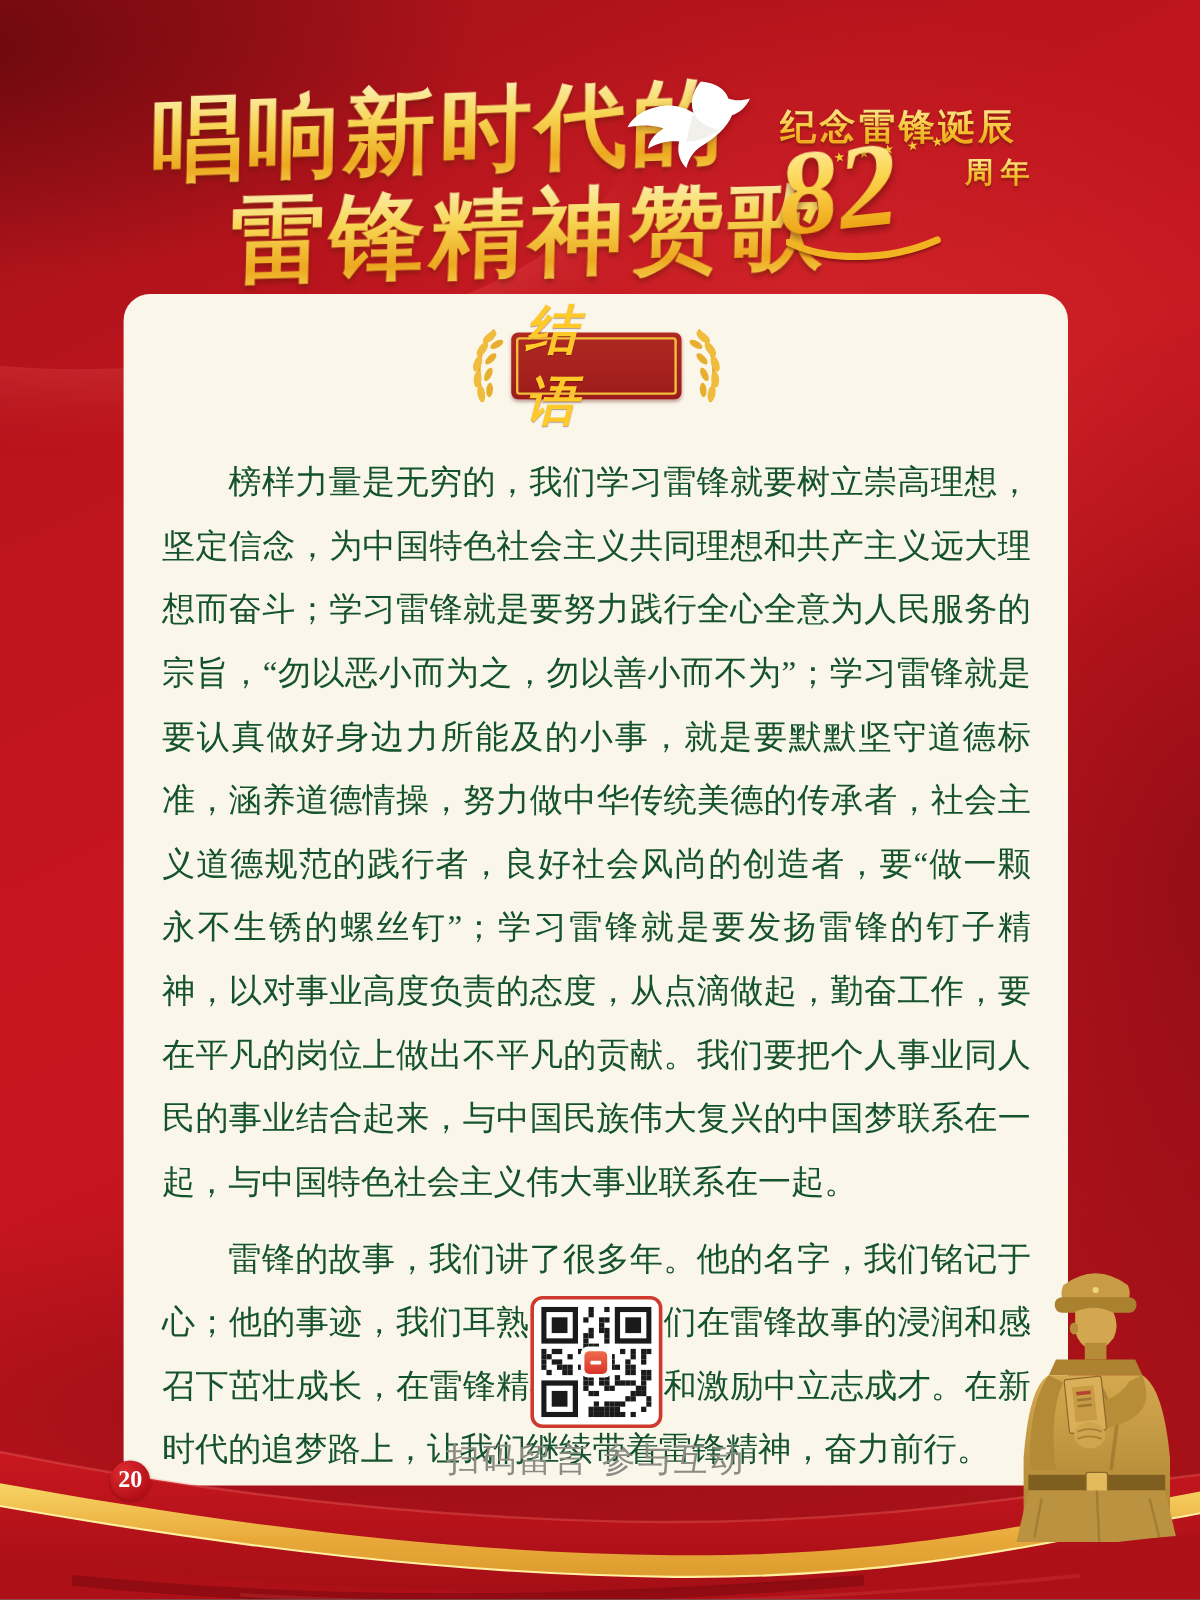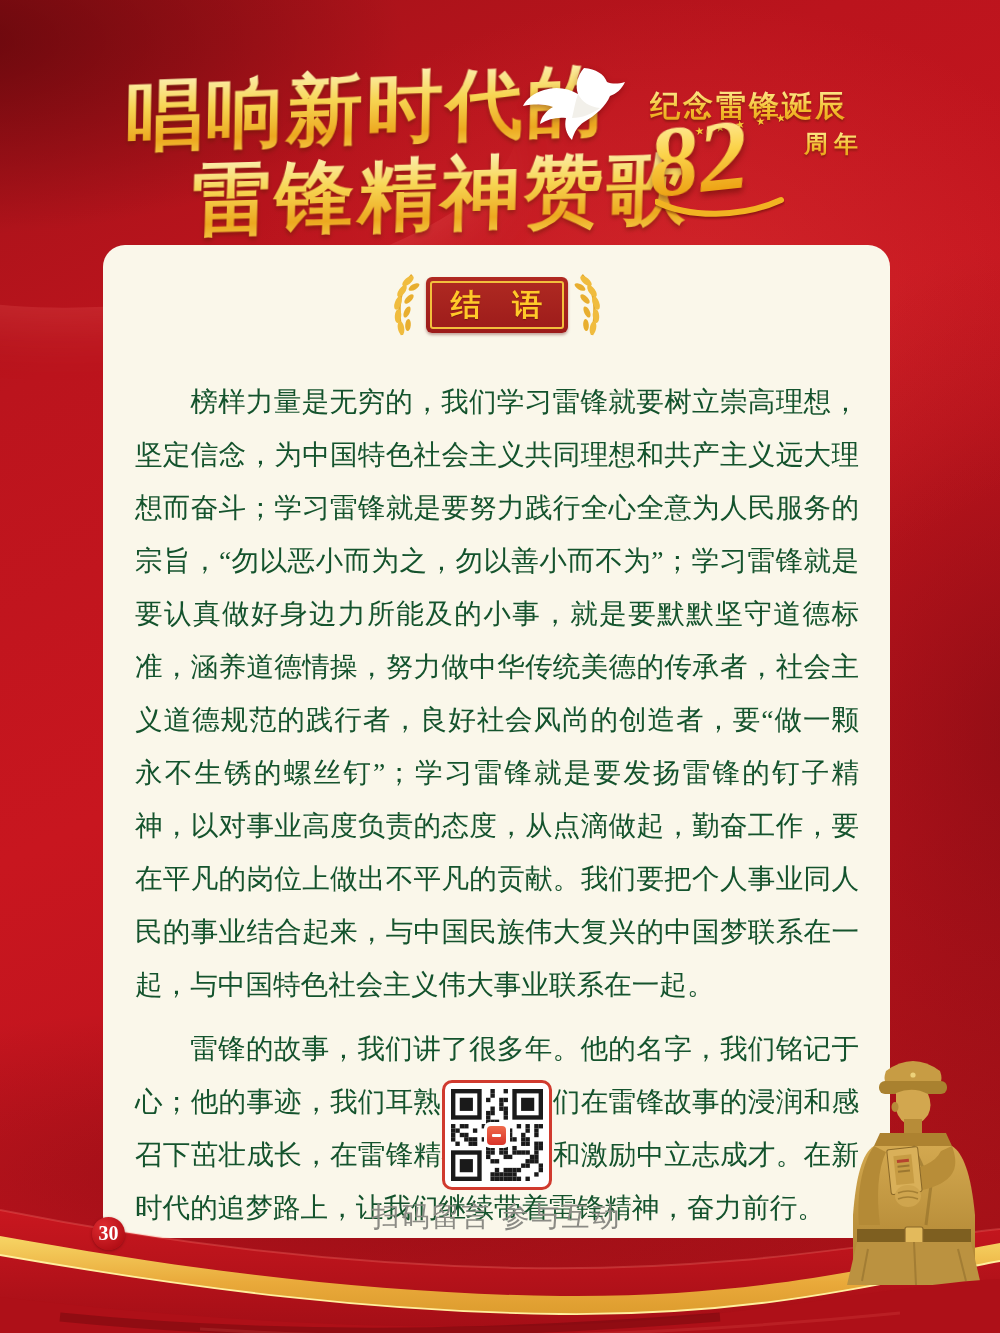--- a/index.html
+++ b/index.html
@@ -46,22 +46,22 @@
   
   .card{position:absolute;left:103px;top:245px;width:787px;height:993px;z-index:1;
         background:#faf7ea;border-radius:22px;}
   .banner-row{position:absolute;left:0;top:28px;width:100%;display:flex;justify-content:center;align-items:center;gap:6px;}
   .laurel{width:34px;height:64px;}
   .laurel.right{transform:scaleX(-1);}
   .banner-box{width:142px;height:56px;background:linear-gradient(180deg,#b02a22,#9c1b1a);
         border-radius:6px;display:flex;align-items:center;justify-content:center;
         box-shadow:0 2px 3px rgba(90,10,5,.35);position:relative;}
   .banner-box::before{content:"";position:absolute;inset:4px;border:2px solid #f2bf3c;border-radius:3px;}
-  .banner-title{font-size:30px;font-weight:bold;color:#ffc929;letter-spacing:12px;padding-left:12px;
-        text-shadow:0 1px 1px rgba(60,10,0,.4);}
+  .banner-title{font-size:44px;font-weight:bold;color:#ffc929;letter-spacing:12px;padding-left:12px;
+        text-shadow:0 1px 1px rgba(60,10,0,.4);font-style:italic;}
 
   .body-text{position:absolute;left:32px;top:130px;width:724px;color:#14532d;
         font-size:27.6px;line-height:53px;text-align:justify;}
   .body-text p{margin:0;text-indent:2em;}
   .body-text p + p{margin-top:11px;}
 
   .qr-wrap{position:absolute;left:0;top:835px;width:100%;display:flex;flex-direction:column;align-items:center;}
   .qr-box{position:relative;width:104px;height:104px;background:#fff;border:3px solid #d03a2e;border-radius:10px;
         display:flex;align-items:center;justify-content:center;}
   .qr-box svg{width:92px;height:92px;}
@@ -338,15 +338,15 @@
       <rect x="77" y="174" width="18" height="17" rx="2" fill="#e3ba5c" stroke="#8a6828" stroke-width="1.2"></rect>
       <path d="M29,189 L143,189 L153,232 L19,232 Z" fill="#bb9240"></path>
       <path d="M86,189 L88,232 M40,196 L34,228 M130,196 L138,228" fill="none" stroke="#8a6828" stroke-width="2" opacity="0.5"></path>
     </g>
 
     <path d="M0,300 L0,264 C240,292 420,297 560,292 C760,285 900,250 1000,246 L1000,300 Z" fill="#ae1018"></path>
     <path d="M60,284 C300,308 520,300 720,284" fill="none" stroke="rgba(90,6,10,.35)" stroke-width="9"></path>
     <path d="M200,296 C460,312 700,300 900,280" fill="none" stroke="rgba(255,120,110,.15)" stroke-width="3"></path>
   </svg>
 
-  <div class="page-badge">30</div>
+  <div class="page-badge">20</div>
 
 </div>
 
 </body></html>

